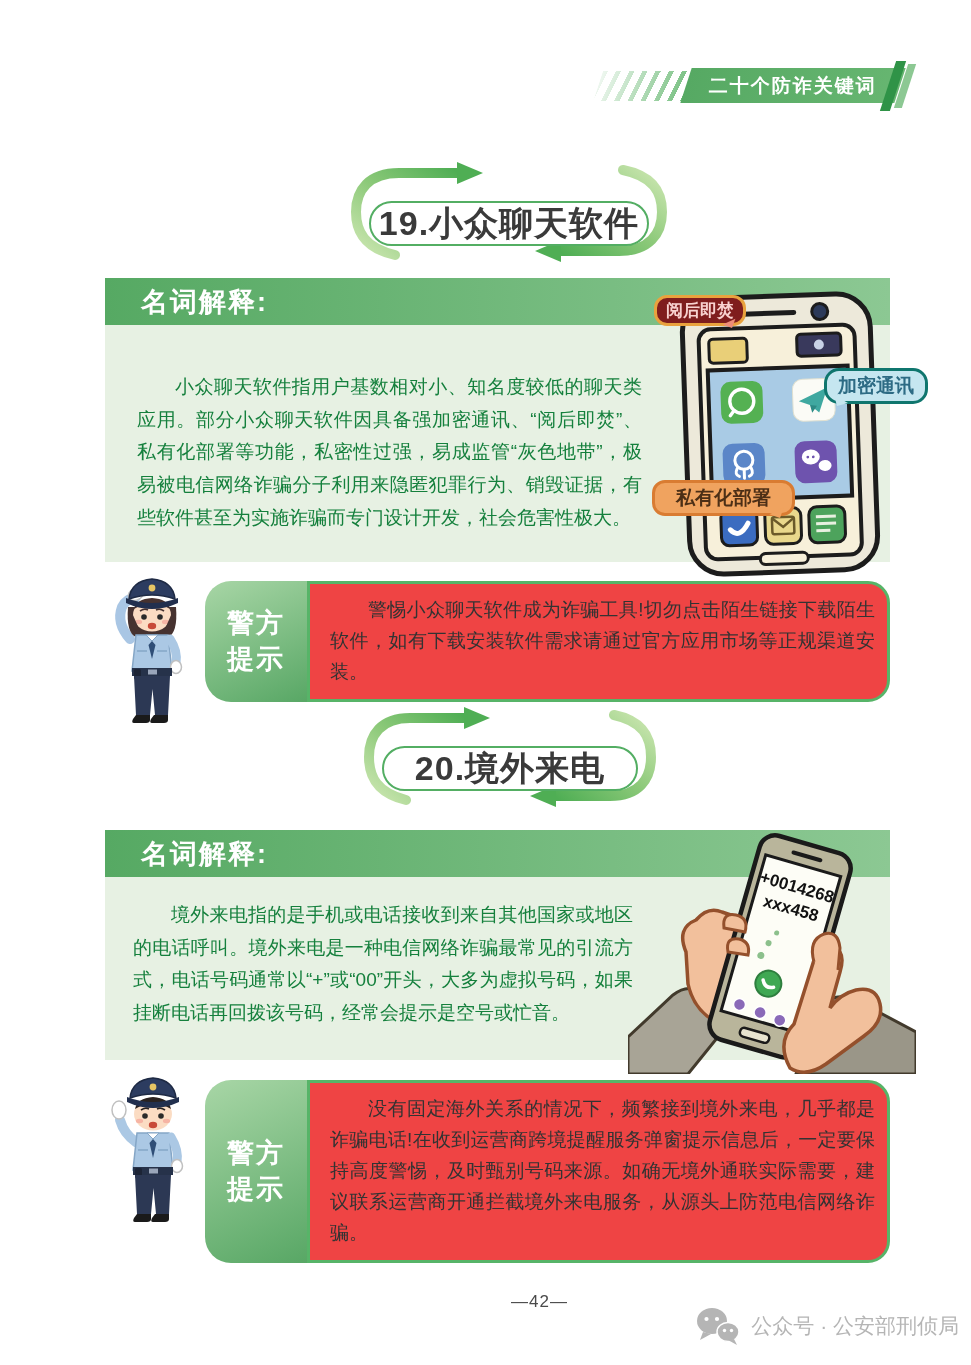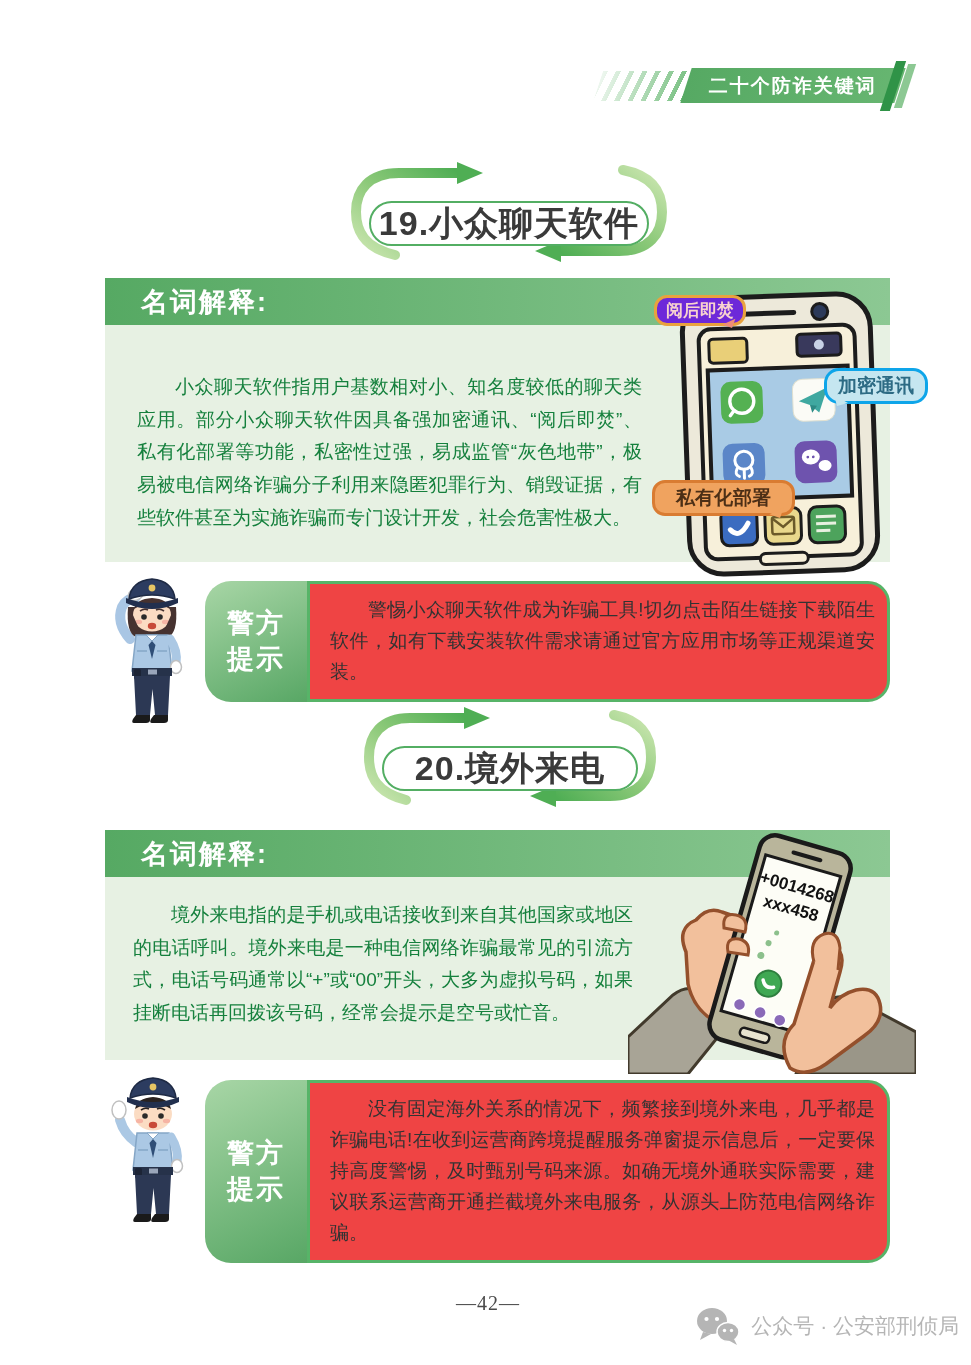--- a/index.html
+++ b/index.html
@@ -51,23 +51,23 @@
     position:absolute; color:#15803d; font-size:19px; line-height:1.72;
     text-indent:2em; text-align:justify;
   }
   #def19 { left:32px; top:46px; width:505px; }
   #def20 { left:28px; top:22px; width:500px; }
   
   #phone19 { position:absolute; left:648px; top:290px; width:264px; height:290px; z-index:5; }
   #phone19 svg { position:absolute; inset:0; }
   .bubble { position:absolute; font-weight:bold; white-space:nowrap; z-index:6; }
   .bubble::after { content:""; position:absolute; }
-  #bubbleBurn { left:6px; top:5px; background:#6d28d9; border:3px solid #e9a23e; color:#f8d2cf; font-size:17px; padding:1px 9px; border-radius:13px; }
+  #bubbleBurn { left:6px; top:5px; background:#7f1d1d; border:3px solid #e9a23e; color:#f8d2cf; font-size:17px; padding:1px 9px; border-radius:13px; }
   #bubbleBurn::after { right:4px; bottom:-12px; border:7px solid transparent; border-top-color:#ee8d79; transform:rotate(-25deg); }
-  #bubbleEncrypt { left:176px; top:78px; background:#c5e6f0; border:3px solid #0ea5e9; color:#2d6b84; font-size:19px; padding:2px 11px; border-radius:15px; }
+  #bubbleEncrypt { left:176px; top:78px; background:#c5e6f0; border:3px solid #0f766e; color:#2d6b84; font-size:19px; padding:2px 11px; border-radius:15px; }
   #bubbleEncrypt::after { left:2px; bottom:-13px; border:8px solid transparent; border-top-color:#c5e6f0; transform:rotate(30deg); }
   #bubbleDeploy { left:4px; top:190px; background:#f0a35f; border:3px solid #d97c32; color:#4c2f16; font-size:19px; padding:2px 21px; border-radius:13px; }
   #bubbleDeploy::after { right:4px; bottom:-13px; border:8px solid transparent; border-top-color:#f0a35f; transform:rotate(-25deg); }
   
   .tip-row { position:absolute; left:205px; width:685px; display:flex; align-items:stretch; z-index:4; }
   #tiprow19 { top:581px; }
   #tiprow20 { top:1080px; }
   .tip-label {
     width:102px; flex:none; border-radius:26px 0 0 26px;
     background:linear-gradient(155deg,#a8d6a6,#58a765);
@@ -81,21 +81,21 @@
     flex:1; background:#ef4444; border:3px solid #57b468; border-radius:0 22px 22px 0;
     padding:11px 12px 11px 20px;
   }
   .tip-text { font-size:19px; line-height:1.63; color:#333; text-indent:2em; text-align:justify; }
   
   .officer { position:absolute; z-index:5; }
   #officer19 { left:96px; top:563px; width:112px; height:175px; }
   #officer20 { left:98px; top:1062px; width:110px; height:175px; }
   #phone20 { position:absolute; left:628px; top:832px; width:288px; height:242px; z-index:5; }
   
-  #pageNum { position:absolute; left:408px; top:1292px; width:160px; text-align:center; font-size:20px; color:#4a4a4a; letter-spacing:1px;font-family:Liberation Serif, serif; }
+  #pageNum { position:absolute; left:408px; top:1292px; width:160px; text-align:right; font-size:17px; color:#4a4a4a; letter-spacing:1px; }
   #watermark { position:absolute; right:12px; top:1306px; display:flex; gap:10px; align-items:center; color:#b5b5b5; font-size:21px; }
 </style>
 </head>
 <body>
 
 <div id="page">
 
   <div id="header-badge">
     <div class="stripes"></div>
     <div class="badge-band">

